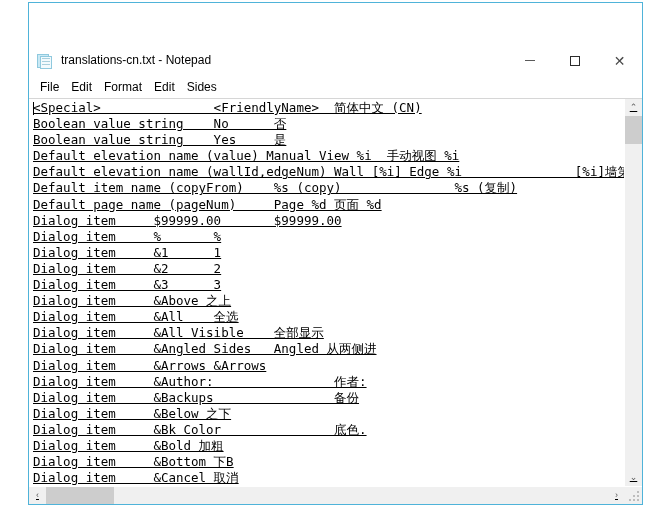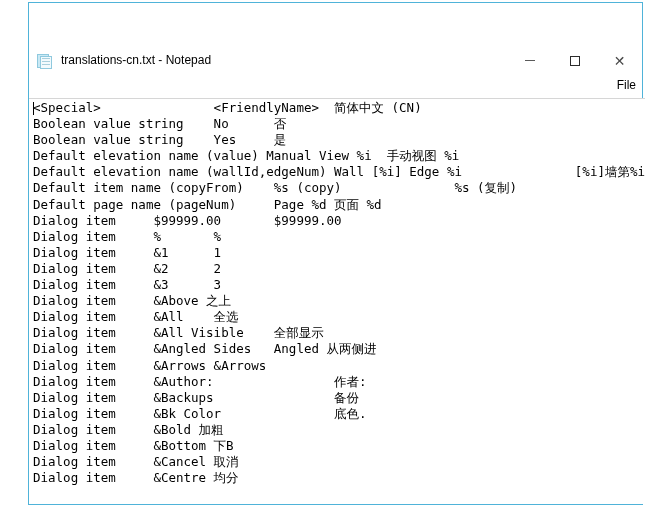--- a/index.html
+++ b/index.html
@@ -112,41 +112,41 @@
     color: #4a4a4a;
     line-height: 1;
     font-family: "Liberation Sans", sans-serif;
   }
 
   
   .menubar {
     height: 22px;
     min-height: 22px;
     display: flex;
-    align-items: flex-end;
+    align-items: center;
     padding-left: 5px;
     background: #ffffff;
     user-select: none;
-    flex-direction: column;
   }
   .menu-item {
     font-size: 12px;
     color: #000000;
     padding: 2px 6px;
     cursor: default;
     white-space: nowrap;
   }
 
   
   .editor-wrap {
     flex: 1 1 auto;
     position: relative;
     display: flex;
-    flex-direction: row;
+    flex-direction: column;
     min-height: 0;
+    text-decoration: underline;
   }
   .editor-row {
     flex: 1 1 auto;
     display: flex;
     min-height: 0;
     border-top: 1px solid #d6d6d6;
   }
   .text-area {
     flex: 1 1 auto;
     background: #ffffff;
@@ -298,20 +298,21 @@
             <div class="text-line">Dialog item     &amp;1      1</div>
             <div class="text-line">Dialog item     &amp;2      2</div>
             <div class="text-line">Dialog item     &amp;3      3</div>
             <div class="text-line">Dialog item     &amp;Above 之上</div>
             <div class="text-line">Dialog item     &amp;All    全选</div>
             <div class="text-line">Dialog item     &amp;All Visible    全部显示</div>
             <div class="text-line">Dialog item     &amp;Angled Sides   Angled 从两侧进</div>
             <div class="text-line">Dialog item     &amp;Arrows &amp;Arrows</div>
             <div class="text-line">Dialog item     &amp;Author:                作者:</div>
             <div class="text-line">Dialog item     &amp;Backups                备份</div>
+            <div class="text-line">Dialog item     &amp;Below 之下</div>
             <div class="text-line">Dialog item     &amp;Bk Color               底色.</div>
             <div class="text-line">Dialog item     &amp;Bold 加粗</div>
             <div class="text-line">Dialog item     &amp;Bottom 下B</div>
             <div class="text-line">Dialog item     &amp;Cancel 取消</div>
             <div class="text-line">Dialog item     &amp;Centre 均分</div>
           </div>
 
         <div class="vscroll">
           <div class="sb-arrow">⌃</div>
           <div class="vthumb"></div>

